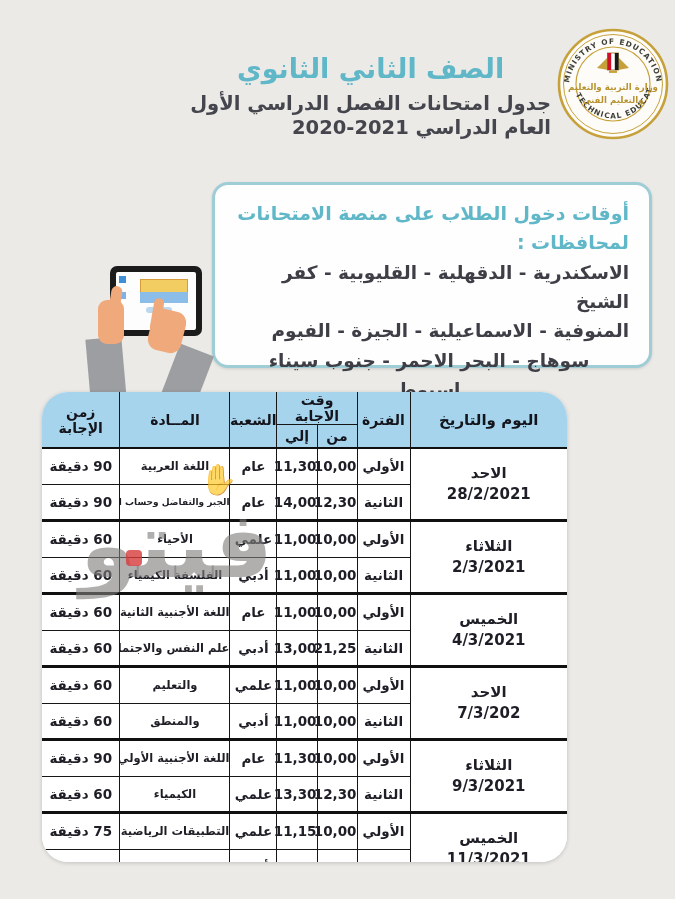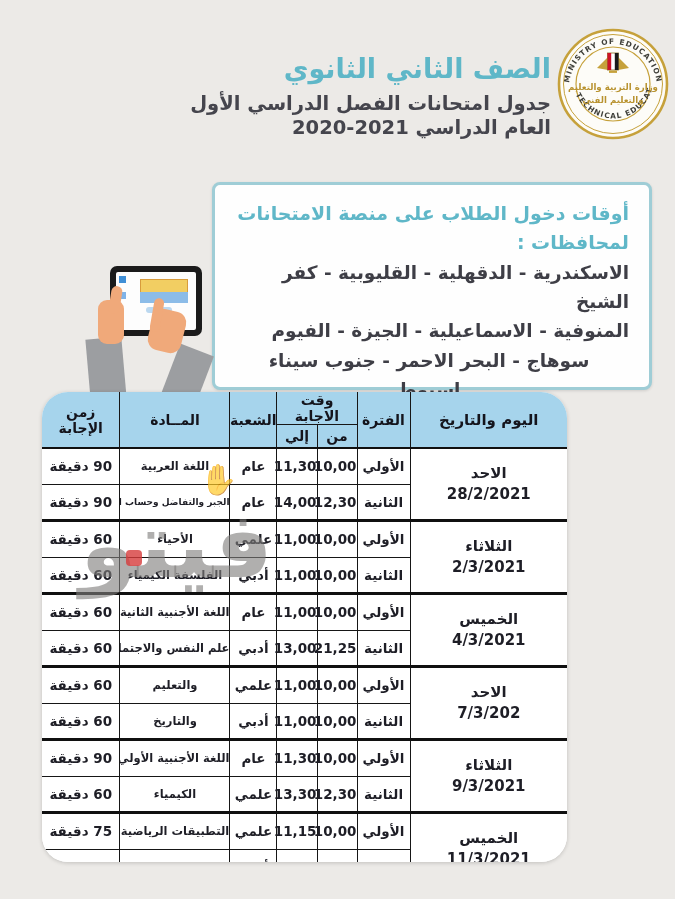--- a/index.html
+++ b/index.html
@@ -4,26 +4,26 @@
 <style>
   html,body{margin:0;padding:0;background:#d8d6d4;}
   .page{
     position:relative;width:675px;height:899px;overflow:hidden;
     background:#ECEAE7;font-family:"DejaVu Sans","Liberation Sans",sans-serif;
     font-weight:bold;direction:rtl;
   }
   
   .logo{position:absolute;top:28px;left:557px;width:112px;height:112px;}
   .titles{position:absolute;top:52px;right:124px;text-align:right;line-height:1.25;}
-  .main-title{color:#5FB7C8;font-size:27px;margin-bottom:6px;}
+  .main-title{color:#5FB7C8;font-size:27px;margin-bottom:6px;text-align:center;}
   .sub-title{color:#45454D;font-size:19.5px;}
   
   .notice{
-    position:absolute;top:182px;right:23px;left:212px;height:208px;
-    background:#FEFEFE;border:3px solid #9FCDD6;border-radius:8px;
+    position:absolute;top:182px;right:23px;left:212px;height:186px;
+    background:#FEFEFE;border:3px solid #9FCDD6;border-radius:16px;
     box-shadow:0 1px 3px rgba(0,0,0,.12);
     padding:14px 20px 8px 14px;box-sizing:border-box;text-align:right;
   }
   .notice-title{color:#5FB7C8;font-size:19px;line-height:1.5;}
   .notice-body{color:#3E3E46;font-size:18.5px;line-height:1.58;margin-top:2px;}
   .notice-body div:nth-child(3),.notice-body div:nth-child(4){text-align:center;}
   
   .illu{position:absolute;left:0;top:0;width:675px;height:899px;z-index:1;pointer-events:none;}
   .illu div{position:absolute;}
   .sleeve{background:#9C9EA1;}
@@ -253,21 +253,21 @@
               <div class="clip">والتعليم</div>
             </td>
             <td class="col-dur">60 دقيقة</td>
           </tr>
           <tr>
             <td class="col-per">الثانية</td>
             <td class="col-from">10,00</td>
             <td class="col-to">11,00</td>
             <td class="col-br">أدبي</td>
             <td class="col-sub">
-              <div class="clip">والتاريخ</div>
+              <div class="clip">والمنطق</div>
             </td>
             <td class="col-dur">60 دقيقة</td>
           </tr>
           <tr class="group-start">
             <td class="col-day" rowspan="2">
               <div>الثلاثاء</div>
               <div>9/3/2021</div>
             </td>
             <td class="col-per">الأولي</td>
             <td class="col-from">10,00</td>

